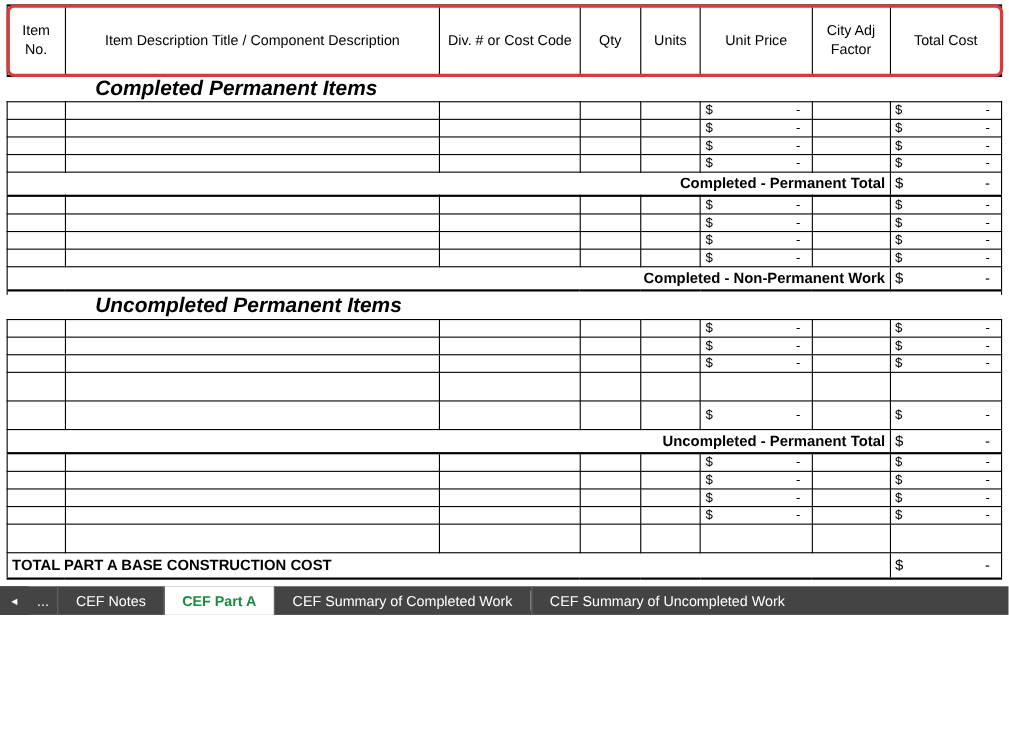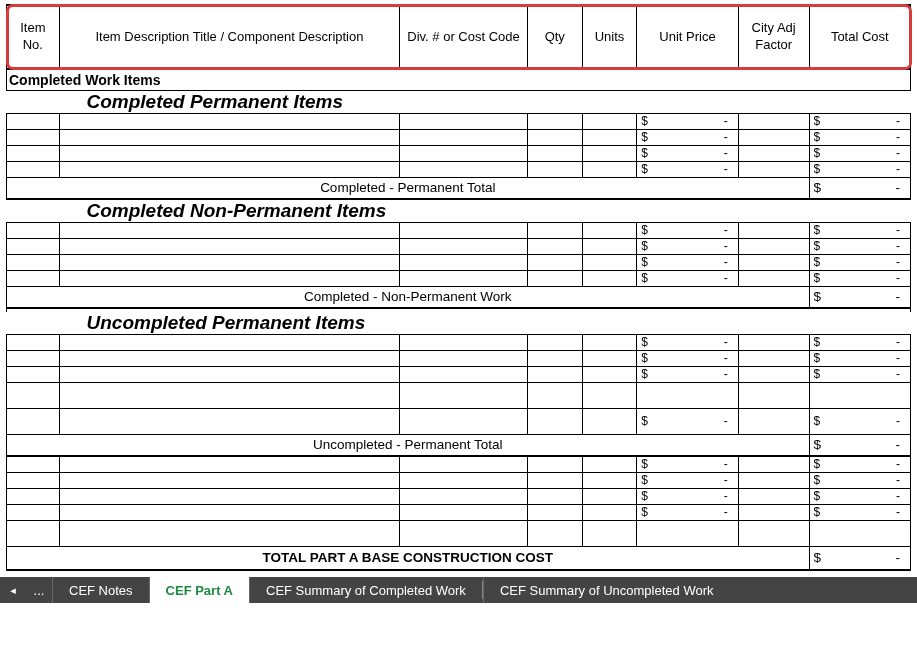--- a/index.html
+++ b/index.html
@@ -69,33 +69,33 @@
   .thick-top td, .thick-top th { border-top: 2px solid #000; }
   .thick-bottom td, .thick-bottom th { border-bottom: 2px solid #000; }
   .data-row td { text-align: left; }
   .col-unitprice, .col-totalcost {
     text-align: left;
     position: relative;
   }
   .money-sym { float: left; }
   .money-dash { float: right; padding-right: 6px; }
   .subtotal-row td {
-    font-weight: normal;
-    text-align: center;
+    font-weight: bold;
+    text-align: right;
     font-size: 13.5px;
     height: 20px;
     line-height: 20px;
   }
   .subtotal-row .col-totalcost {
     font-weight: normal;
     text-align: left;
   }
   .grand-row td {
     font-weight: bold;
-    text-align: center;
+    text-align: left;
     font-size: 13.5px;
     height: 22px;
     line-height: 22px;
   }
   .grand-row .col-totalcost { font-weight: normal; text-align: left; }
   .tall td { height: 26px; }
   
   .c1 { width: 52px; }
   .c2 { width: 336px; }
   .c3 { width: 126px; }
@@ -172,23 +172,20 @@
     <th>Item No.</th>
     <th>Item Description Title / Component Description</th>
     <th>Div. # or Cost Code</th>
     <th>Qty</th>
     <th>Units</th>
     <th>Unit Price</th>
     <th>City Adj Factor</th>
     <th>Total Cost</th>
   </tr>
 
-  <tr class="section-row">
-    <td colspan="8">Completed Work Items</td>
-  </tr>
   <tr class="sub-section-row">
     <td colspan="8" class="sub-indent">Completed Permanent Items</td>
   </tr>
 
   <tr class="data-row">
     <td></td>
           <td></td>
           <td></td>
           <td></td>
           <td></td>
@@ -251,23 +248,20 @@
           </td>
   </tr>
   <tr class="subtotal-row thick-bottom">
     <td colspan="7">Completed - Permanent Total</td>
     <td class="col-totalcost">
             <span class="money-sym">$</span>
             <span class="money-dash">-</span>
           </td>
   </tr>
 
-  <tr class="sub-section-row">
-    <td colspan="8" class="sub-indent">Completed Non-Permanent Items</td>
-  </tr>
   <tr class="data-row">
     <td></td>
           <td></td>
           <td></td>
           <td></td>
           <td></td>
     <td class="col-unitprice">
             <span class="money-sym">$</span>
             <span class="money-dash">-</span>
           </td>

